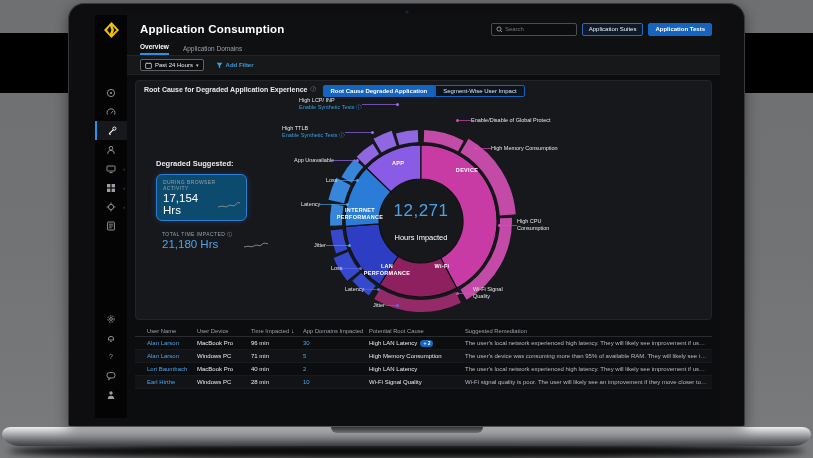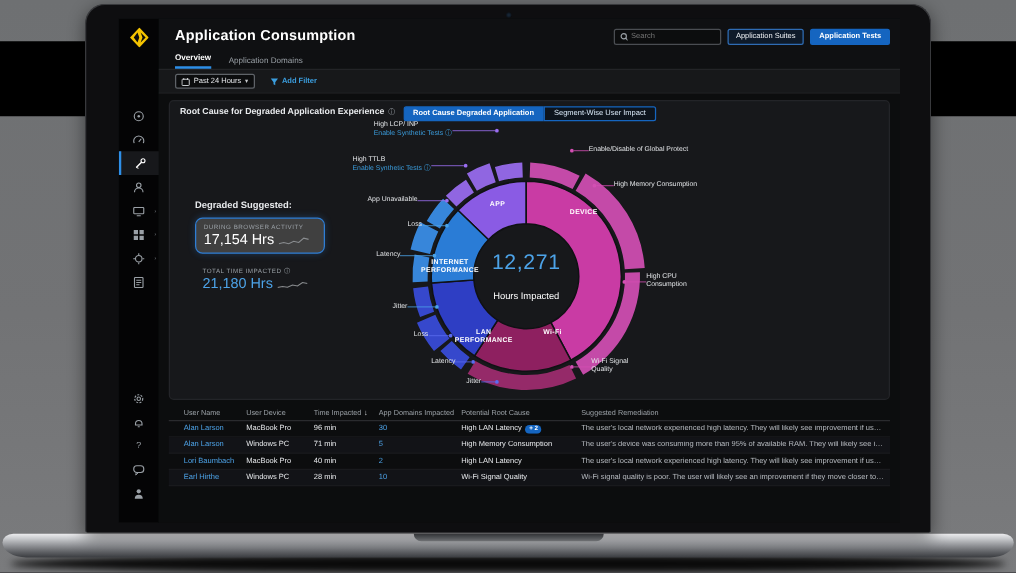--- a/index.html
+++ b/index.html
@@ -86,26 +86,26 @@
 
   .co { position:absolute; display:flex; align-items:center; }
   .co .txt { font-size:5.5px; color:#e4e6e9; line-height:1.3; white-space:pre-line; }
   .co .lk { font-size:5.5px; color:#3b9ddd; line-height:1.3; cursor:pointer; }
   .co .line { height:1px; opacity:.65; flex:none; }
   .co .dot { width:3px; height:3px; border-radius:50%; flex:none; }
 
   
   .stats { position:absolute; left:20px; top:66px; width:112px; }
   .stats h3 { font-size:7.5px; font-weight:700; color:#e8eaed; margin-bottom:6px; }
-  .bcard { border:1px solid #2e7dd4; border-radius:6px; background:#404040; padding:4px 6px;
-           box-shadow:0 0 6px rgba(46,125,212,.3); width:104px; }
+  .bcard { border:1px solid #2e7dd4; border-radius:6px; background:#0c4a6e; padding:4px 6px;
+           box-shadow:0 0 6px rgba(46,125,212,.3); width:91px; }
   .slbl { font-size:5px; color:#9aa0a6; letter-spacing:.4px; display:flex; align-items:center; gap:2px; }
   .sval { font-size:11.5px; color:#fff; display:flex; align-items:center; gap:4px; margin-top:1px; }
   .total { margin-top:10px; padding-left:6px; }
-  .total .sval { color:#4da3e8; }
+  .total .sval { color:#4da3e8;justify-content:space-between; }
 
   
   .tbl-sec { margin-top:6px; }
   .tbl-head { display:flex; align-items:center; padding:0 2px; }
   .tbl-title { font-size:7.5px; font-weight:700; color:#fff; }
   .tbl-actions { margin-left:auto; display:flex; }
   .icon-btn { width:15px; height:12px; border:1px solid #3a3b3e; border-radius:2px; background:#101113;
               display:flex; align-items:center; justify-content:center; margin-left:4px; cursor:pointer; }
   .icon-btn.primary { border-color:#2e7dd4; background:#0d1722; }
 

